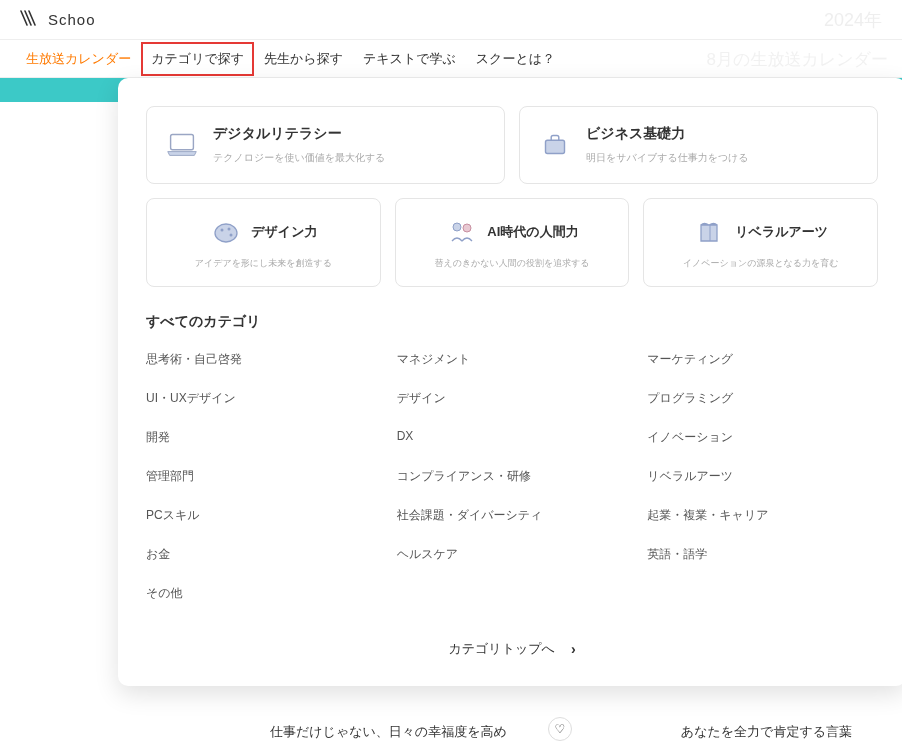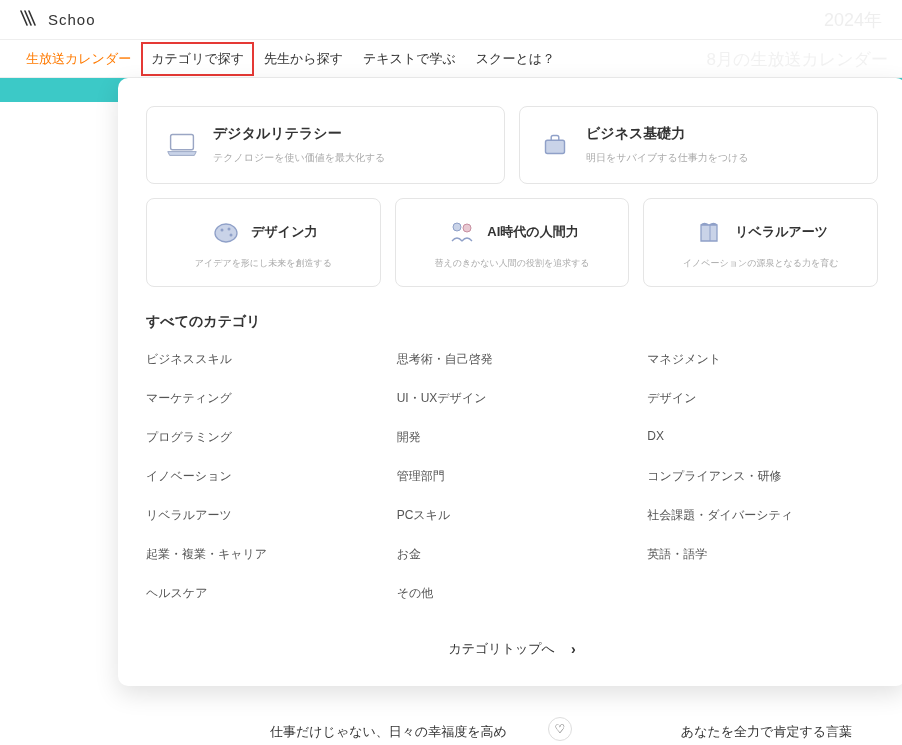--- a/index.html
+++ b/index.html
@@ -198,39 +198,38 @@
         </span>
         <div class="featured-title">リベラルアーツ</div>
       </div>
       <div class="featured-sub">イノベーションの源泉となる力を育む</div>
     </div>
   </div>
 
   <div class="all-title">すべてのカテゴリ</div>
 
   <div class="cat-grid">
-    <div class="cat-item">ビジネススキル</div>
     <div class="cat-item">思考術・自己啓発</div>
     <div class="cat-item">マネジメント</div>
     <div class="cat-item">マーケティング</div>
     <div class="cat-item">UI・UXデザイン</div>
     <div class="cat-item">デザイン</div>
     <div class="cat-item">プログラミング</div>
     <div class="cat-item">開発</div>
     <div class="cat-item">DX</div>
     <div class="cat-item">イノベーション</div>
     <div class="cat-item">管理部門</div>
     <div class="cat-item">コンプライアンス・研修</div>
     <div class="cat-item">リベラルアーツ</div>
     <div class="cat-item">PCスキル</div>
     <div class="cat-item">社会課題・ダイバーシティ</div>
     <div class="cat-item">起業・複業・キャリア</div>
     <div class="cat-item">お金</div>
+    <div class="cat-item">ヘルスケア</div>
     <div class="cat-item">英語・語学</div>
-    <div class="cat-item">ヘルスケア</div>
     <div class="cat-item">その他</div>
   </div>
 
   <div class="cat-top">
     <span>カテゴリトップへ</span>
     <span class="chevron">›</span>
   </div>
 </div>
 
 </body></html>

